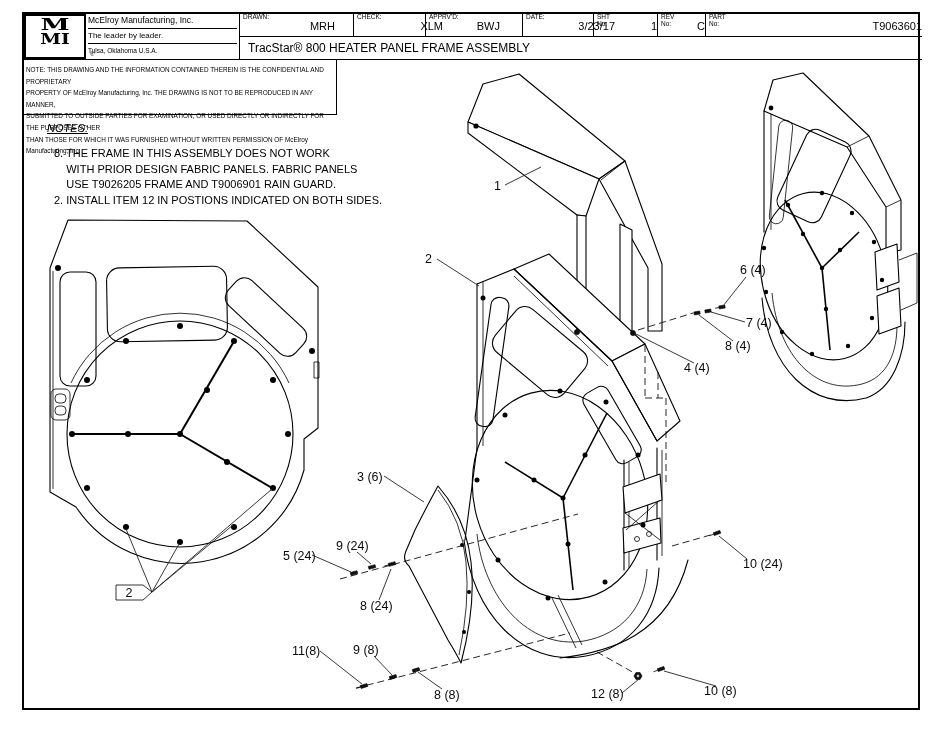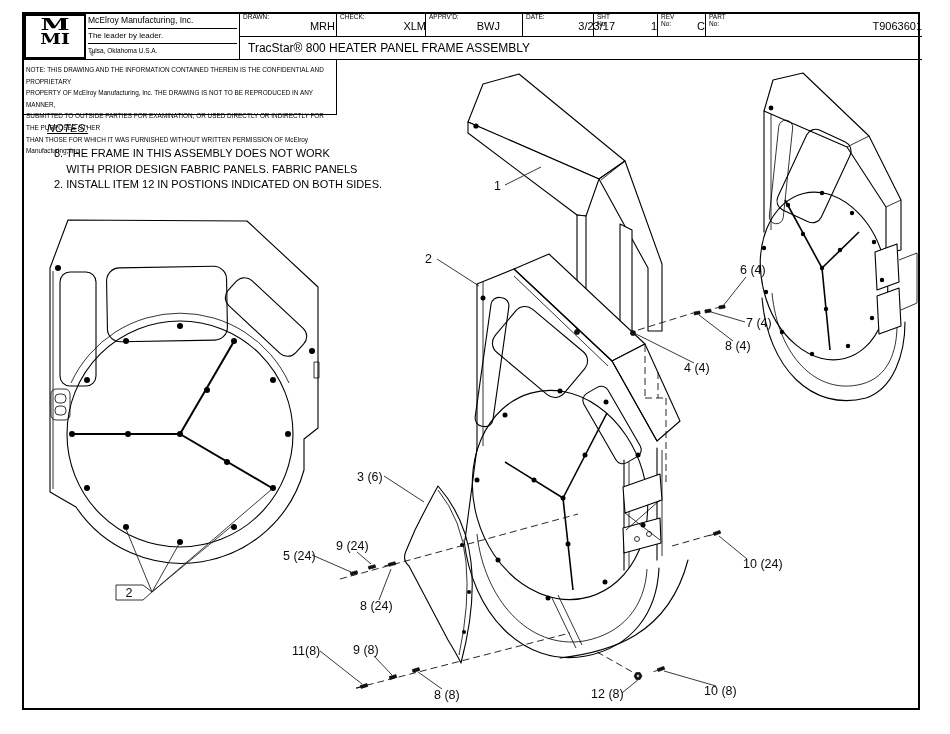--- a/index.html
+++ b/index.html
@@ -349,21 +349,21 @@
         <div class="corow r1">McElroy Manufacturing, Inc.</div>
         <div class="corow r2">The leader by leader.</div>
         <div class="corow r3"><span class="mark">®</span><span>Tulsa, Oklahoma U.S.A.</span></div>
       </div>
     </div>
 
     <div class="cell" style="left:218px;width:95px;border-left:none;">
       <span class="lab">DRAWN:</span>
       <span class="val">MRH</span>
     </div>
-    <div class="cell" style="left:314px;width:90px;">
+    <div class="cell" style="left:331px;width:90px;">
       <span class="lab">CHECK:</span>
       <span class="val">XLM</span>
     </div>
     <div class="cell" style="left:403px;width:75px;padding-left:30px;">
       <span class="lab">APPRV'D:</span>
       <span class="val">BWJ</span>
     </div>
     <div class="cell" style="left:500px;width:93px;">
       <span class="lab">DATE:</span>
       <span class="val">3/23/17</span>
@@ -391,16 +391,17 @@
     <div>NOTE: THIS DRAWING AND THE INFORMATION CONTAINED THEREIN IS THE CONFIDENTIAL AND PROPRIETARY</div>
     <div>PROPERTY OF McElroy Manufacturing, Inc. THE DRAWING IS NOT TO BE REPRODUCED IN ANY MANNER,</div>
     <div>SUBMITTED TO OUTSIDE PARTIES FOR EXAMINATION, OR USED DIRECTLY OR INDIRECTLY FOR THE PURPOSES OTHER</div>
     <div>THAN THOSE FOR WHICH IT WAS FURNISHED WITHOUT WRITTEN PERMISSION OF McElroy Manufacturing, Inc.</div>
   </div>
 
   <div class="notes">
     <div class="nh">NOTES:</div>
     <div class="nl">8. THE FRAME IN THIS ASSEMBLY DOES NOT WORK</div>
     <div class="nl">    WITH PRIOR DESIGN FABRIC PANELS. FABRIC PANELS</div>
+    <div class="nl">    USE T9026205 FRAME AND T9006901 RAIN GUARD.</div>
     <div class="nl">2. INSTALL ITEM 12 IN POSTIONS INDICATED ON BOTH SIDES.</div>
   </div>
 
 </div>
 
 </body></html>

